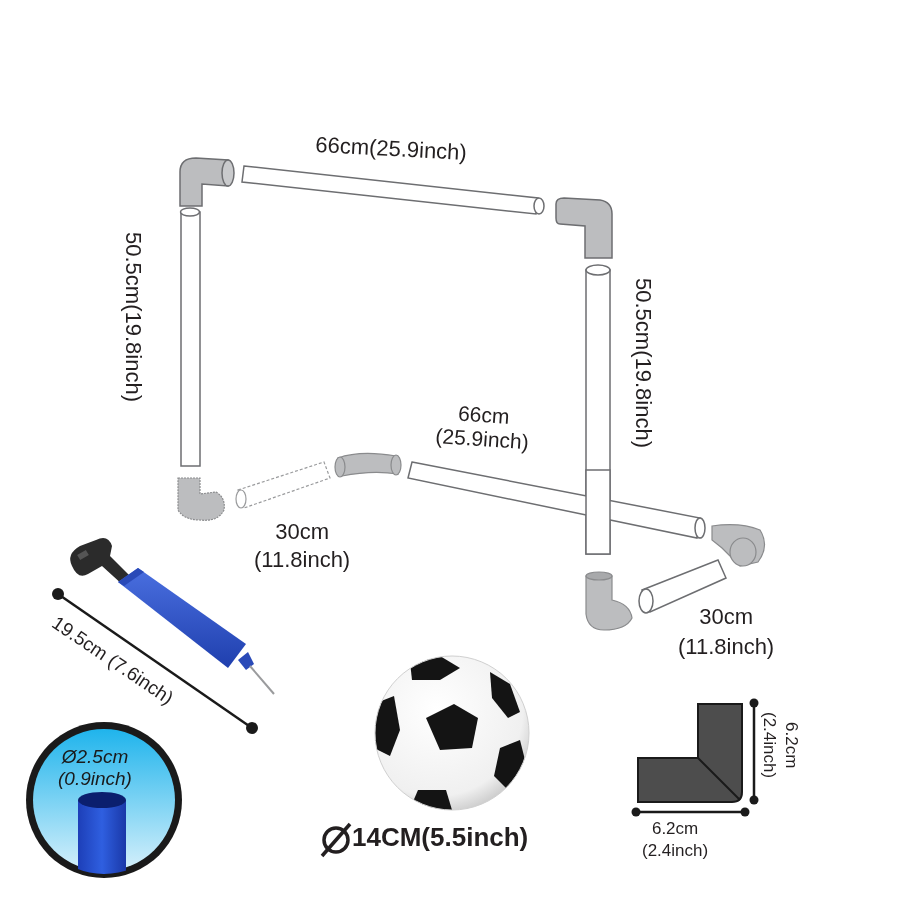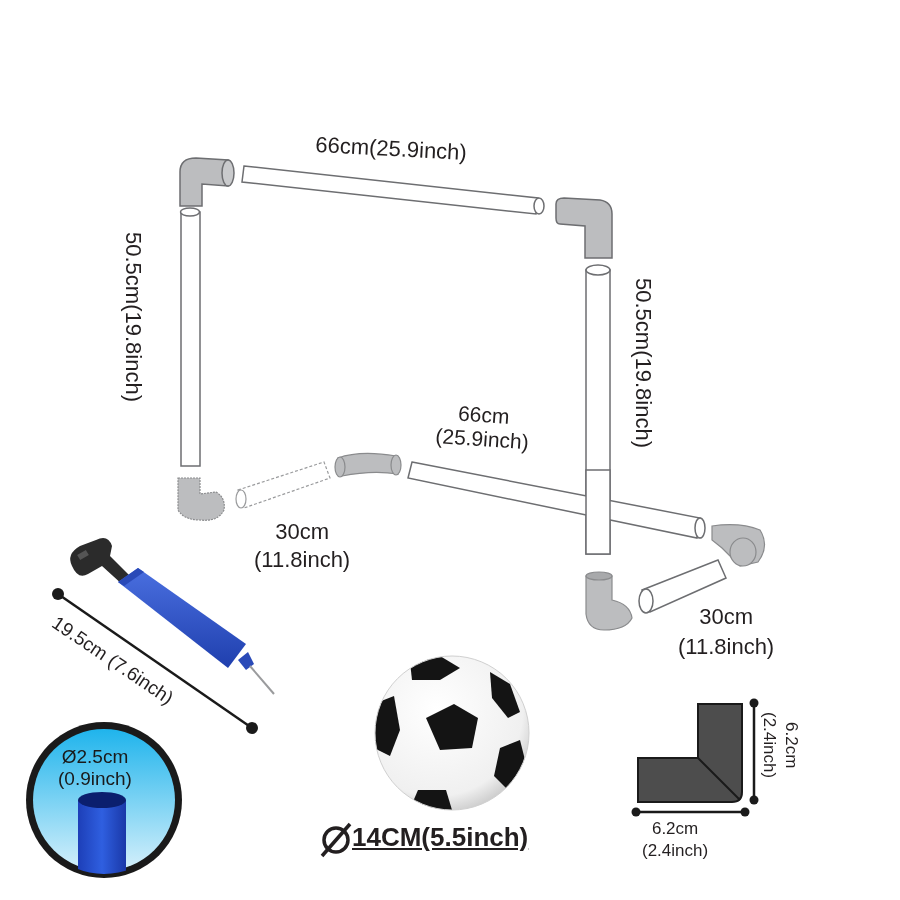--- a/index.html
+++ b/index.html
@@ -5,24 +5,24 @@
   html, body { margin:0; padding:0; background:#ffffff; }
   body { width:900px; height:900px; position:relative; overflow:hidden; font-family:"Liberation Sans", sans-serif; color:#231f20; }
   .label { position:absolute; white-space:nowrap; font-family:"Liberation Sans", sans-serif; color:#231f20; }
   .lbl-top { left:316px; top:132px; font-size:22px; transform:rotate(3deg); transform-origin:left top; }
   .lbl-vert-left { left:120px; top:232px; font-size:22px; writing-mode:vertical-rl; }
   .lbl-vert-right { left:630px; top:278px; font-size:22px; writing-mode:vertical-rl; }
   .lbl-mid { left:438px; top:400px; font-size:21px; line-height:24px; text-align:center; transform:rotate(4deg); transform-origin:left top; }
   .lbl-30-left { left:254px; top:518px; font-size:22px; line-height:28px; text-align:center; }
   .lbl-30-right { left:678px; top:602px; font-size:22px; line-height:30px; text-align:center; }
   .lbl-pump { left:60px; top:612px; font-size:19px; transform:rotate(34deg); transform-origin:left top; }
-  .lbl-ball { left:318px; top:822px; font-size:26px; font-weight:bold; color:#231f20;text-decoration:underline; }
+  .lbl-ball { left:318px; top:822px; font-size:26px; font-weight:bold; color:#231f20; }
   .lbl-corner-w { left:642px; top:818px; font-size:17px; line-height:22px; text-align:center; }
   .lbl-corner-h { left:758px; top:712px; font-size:17px; line-height:22px; writing-mode:vertical-rl; text-align:center; }
-  .lbl-dia { left:58px; top:746px; font-size:19px; line-height:22px; text-align:center; color:#1a1a1a; }
+  .lbl-dia { left:58px; top:746px; font-size:19px; line-height:22px; text-align:center; color:#1a1a1a;font-style:italic; }
   svg { position:absolute; left:0; top:0; }
 </style>
 </head>
 <body>
 
 <svg width="900" height="900" viewBox="0 0 900 900">
   <defs>
     <linearGradient id="circBg" x1="0" y1="0" x2="0" y2="1">
       <stop offset="0" stop-color="#1fb4ec"></stop>
       <stop offset="1" stop-color="#d6f0fb"></stop>

